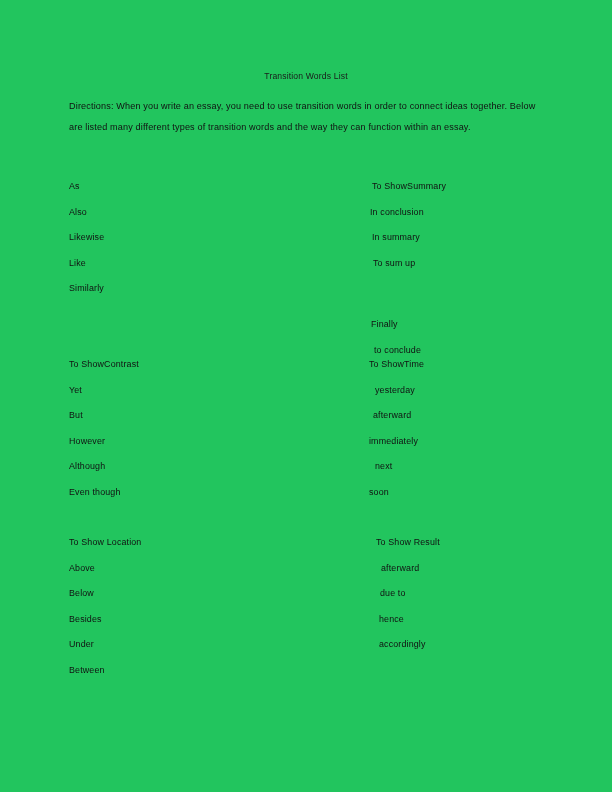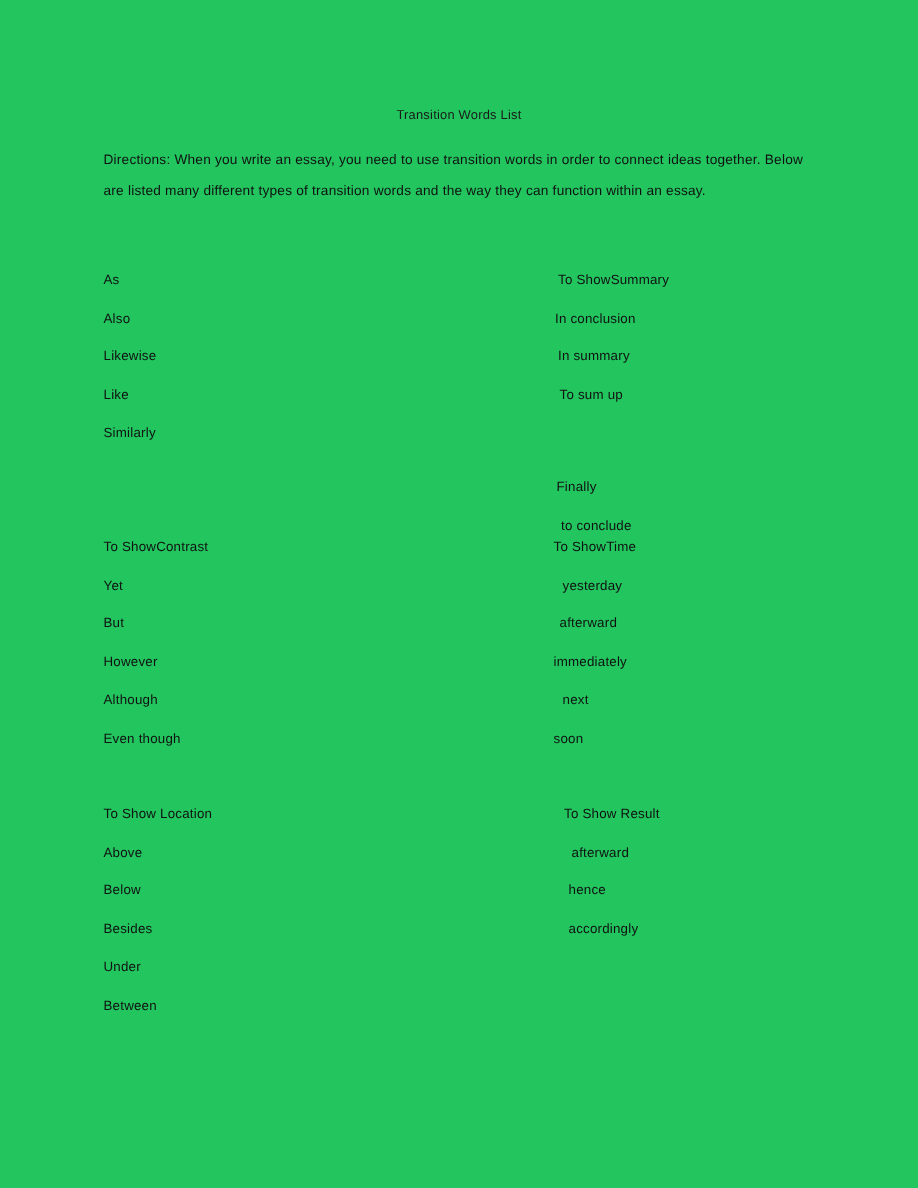--- a/index.html
+++ b/index.html
@@ -141,20 +141,21 @@
             <div class="word">Below</div>
             <div class="word">Besides</div>
             <div class="word">Under</div>
             <div class="word">Between</div>
           </div>
       </div>
       <div class="col col-right">
         <div class="group-head" style="padding-left: 7px;">To Show Result</div>
         <div class="words">
             <div class="word" style="padding-left: 12px;">afterward</div>
+            <div class="word" style="padding-left: 11px;">due to</div>
             <div class="word" style="padding-left: 10px;">hence</div>
             <div class="word" style="padding-left: 10px;">accordingly</div>
           </div>
       </div>
     </div>
 
   </div>
 </div>
 
 </body></html>

